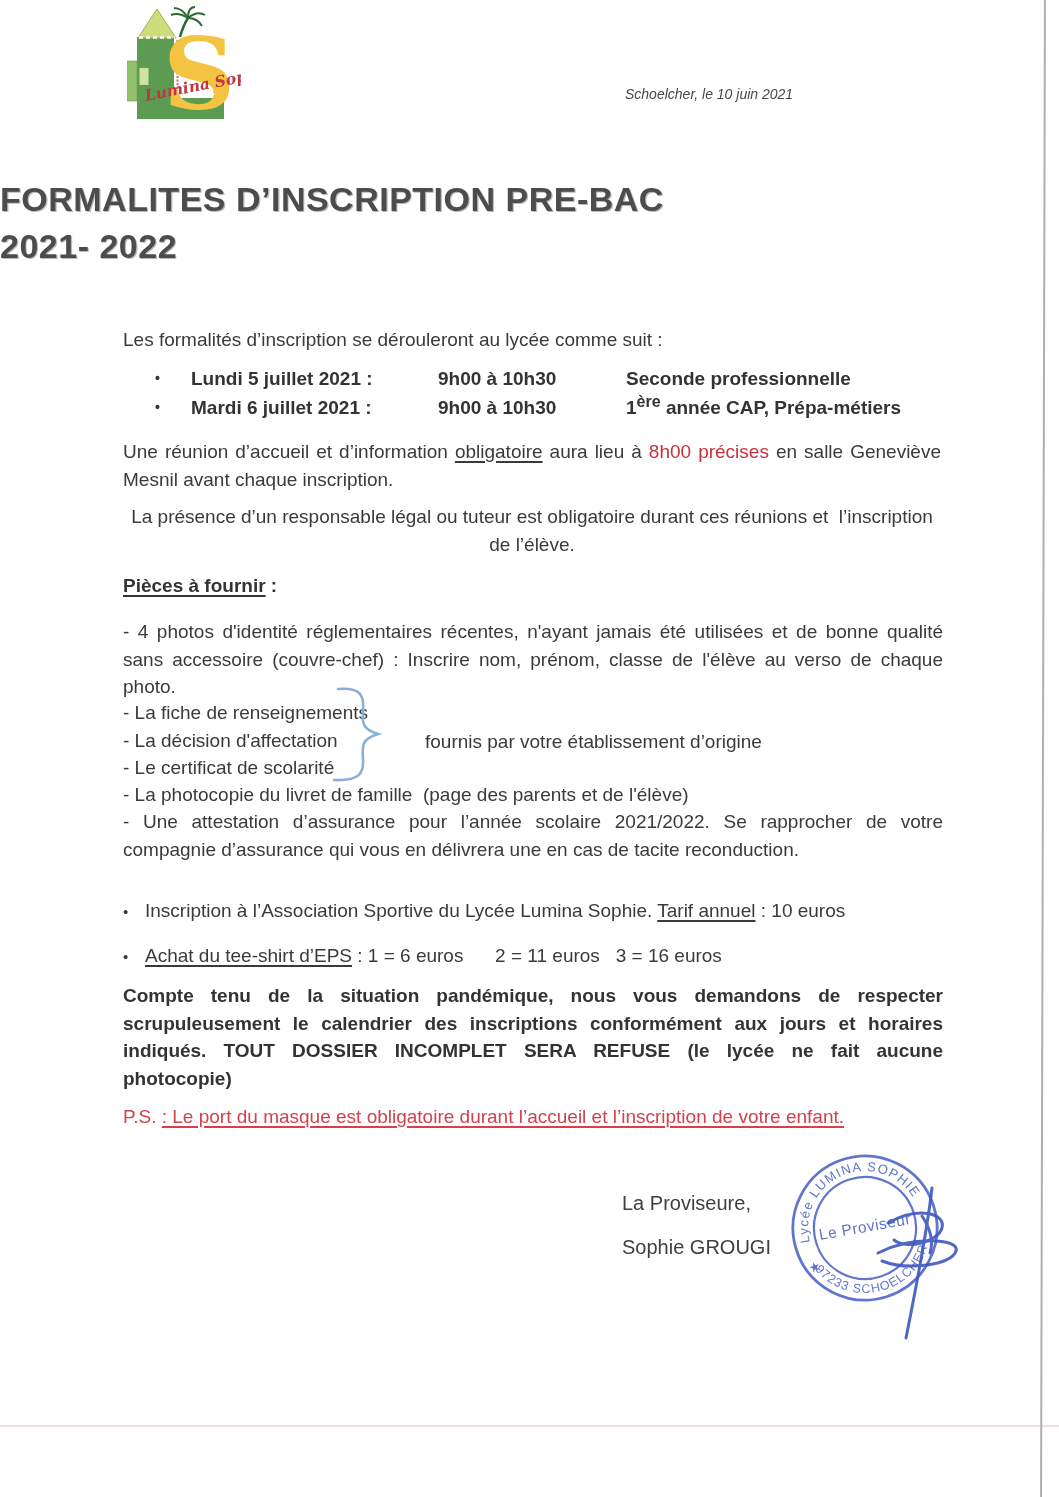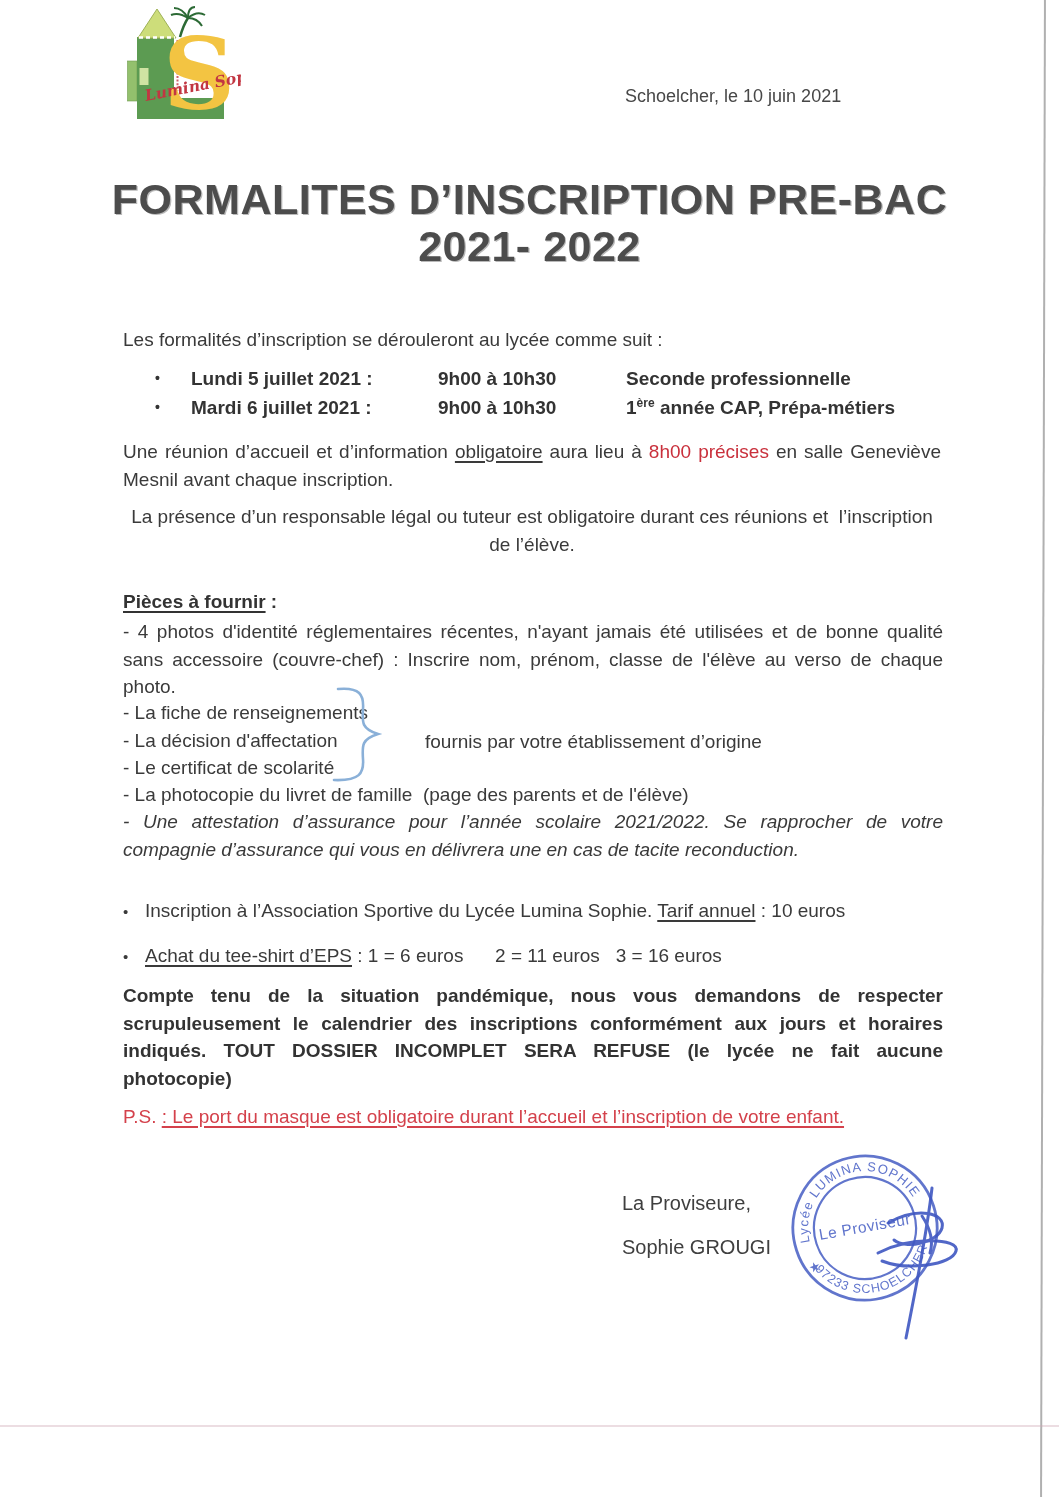--- a/index.html
+++ b/index.html
@@ -8,43 +8,43 @@
     background:#ffffff;overflow:hidden;
     font-family:"Liberation Sans", sans-serif;color:#3a3a3a;
   }
   .abs{position:absolute;}
   .t{white-space:pre-wrap;}
   .body-text{font-size:19px;line-height:28px;}
   .u{text-decoration:underline;text-underline-offset:3px;text-decoration-thickness:1.5px;}
   .red{color:#c9303c;}
   .ps-red{color:#d4414b;}
   .justify{text-align:justify;}
-  sup.sup{font-size:12px;vertical-align:super;line-height:0;text-align:center;}
+  sup.sup{font-size:16px;vertical-align:super;line-height:0;text-align:center;}
 
-  #date-line{left:625px;top:86px;font-size:18px;color:#474747;}
-  #doc-title{left:0;right:0;top:176px;text-align:center;font-size:43px;line-height:47px;
+  #date-line{left:625px;top:86px;font-size:14px;color:#474747;font-style:italic;}
+  #doc-title{left:0;right:0;top:176px;font-size:34px;line-height:47px;
     font-weight:bold;color:#4c4c4c;letter-spacing:.5px;
     text-shadow:1.2px 1.2px 0 rgba(70,70,70,.38);}
   #intro{left:123px;top:326px;width:820px;}
   #schedule{left:155px;top:364px;font-weight:bold;color:#333;}
   .sched-row{display:flex;line-height:29px;font-size:19px;}
   .c-bullet{width:36px;font-size:14px;}
   .c-date{width:247px;}
   .c-time{width:188px;}
   #para-meeting{left:123px;top:438px;width:818px;}
   #para-presence{left:123px;top:503px;width:818px;text-align:center;}
-  #pieces-heading{left:123px;top:575px;font-size:19px;font-weight:bold;color:#333;margin-top:16px;}
+  #pieces-heading{left:123px;top:575px;font-size:19px;font-weight:bold;color:#333;}
   #item-photos{left:123px;top:618px;width:820px;line-height:27.5px;}
   #item-fiche{left:123px;top:699px;}
   #item-decision{left:123px;top:727px;}
   #item-certificat{left:123px;top:754px;text-align:center;}
   #brace-box{left:330px;top:681px;width:62px;height:106px;}
   #brace-note{left:425px;top:728px;}
   #item-livret{left:123px;top:781px;}
-  #item-attestation{left:123px;top:808px;width:820px;line-height:27.5px;font-style:italic;}
+  #item-attestation{left:123px;top:808px;width:820px;line-height:27.5px;}
   #item-justificatif{left:123px;top:861px;}
   #sport-line{left:123px;top:897px;}
   #tshirt-line{left:123px;top:942px;}
   .dot-bullet{display:inline-block;width:22px;font-size:15px;}
   #para-covid{left:123px;top:982px;width:820px;line-height:27.5px;font-weight:bold;color:#333;
     word-spacing:3.5px;}
   #ps-line{left:123px;top:1106px;font-size:19px;}
   #sig-role{left:622px;top:1192px;font-size:20px;color:#3f3f3f;}
   #sig-name{left:622px;top:1236px;font-size:20px;color:#3f3f3f;}
   #stamp-box{left:770px;top:1138px;width:235px;height:215px;}

